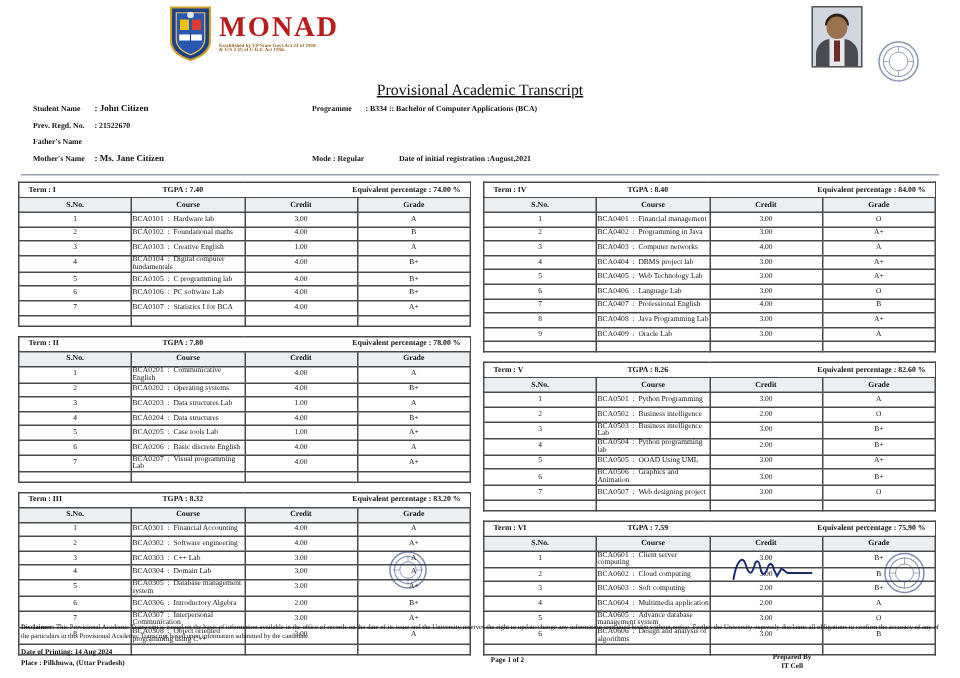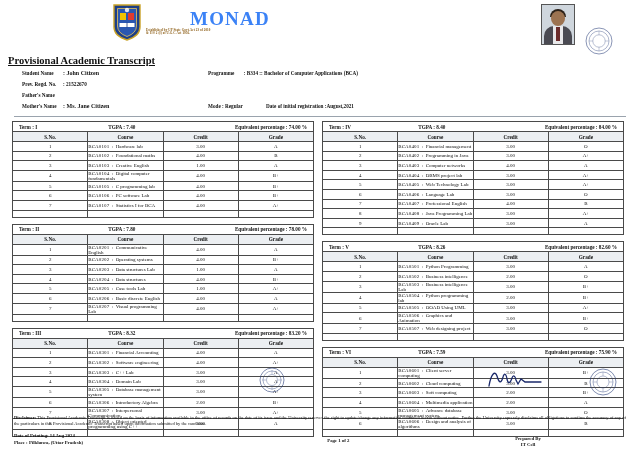--- a/index.html
+++ b/index.html
@@ -18,21 +18,21 @@
 
   
   .hdr{position:relative;height:52px;}
   .logo-wrap{
     position:absolute;left:104px;top:1px;display:flex;align-items:center;gap:4px;
   }
   .crest{width:30px;height:38px;position:relative;}
   .uni-name{line-height:1;}
   .uni-name .l1{
     font-family:"Liberation Serif",serif;
-    font-size:19px;font-weight:bold;letter-spacing:1.2px;color:#3b82f6;margin-left:44px;
+    font-size:19px;font-weight:bold;letter-spacing:1.2px;color:#b91c1c;
   }
   .uni-name .l2{
     font-size:13.5px;font-weight:bold;letter-spacing:1.6px;color:#1d3f87;
     margin-top:-1px;
   }
   .uni-name .l3{font-size:3.2px;color:#8a5a10;font-weight:bold;letter-spacing:.1px;margin-top:1px;}
   .uni-name .l4{font-size:3.2px;color:#8a5a10;font-weight:bold;letter-spacing:.1px;}
 
   .photo{
     position:absolute;right:57px;top:2px;width:32px;height:39px;
@@ -51,21 +51,21 @@
     background:#4a4a52;
   }
   .photo .shirt{
     position:absolute;left:11px;top:21px;width:10px;height:18px;background:#e8e8ea;
   }
   .photo .tie{
     position:absolute;left:14px;top:22px;width:4px;height:14px;background:#6b2b2b;
   }
 
   .title{
-    text-align:left;font-size:10.5px;font-weight:bold;text-decoration:underline;
+    text-align:center;font-size:10.5px;font-weight:normal;text-decoration:underline;
     margin-top:1px;
   }
 
   .seal-tr{
     position:absolute;right:18px;top:24px;width:30px;height:30px;opacity:.55;
   }
 
   
   .info{
     position:relative;height:44px;font-size:5.2px;

